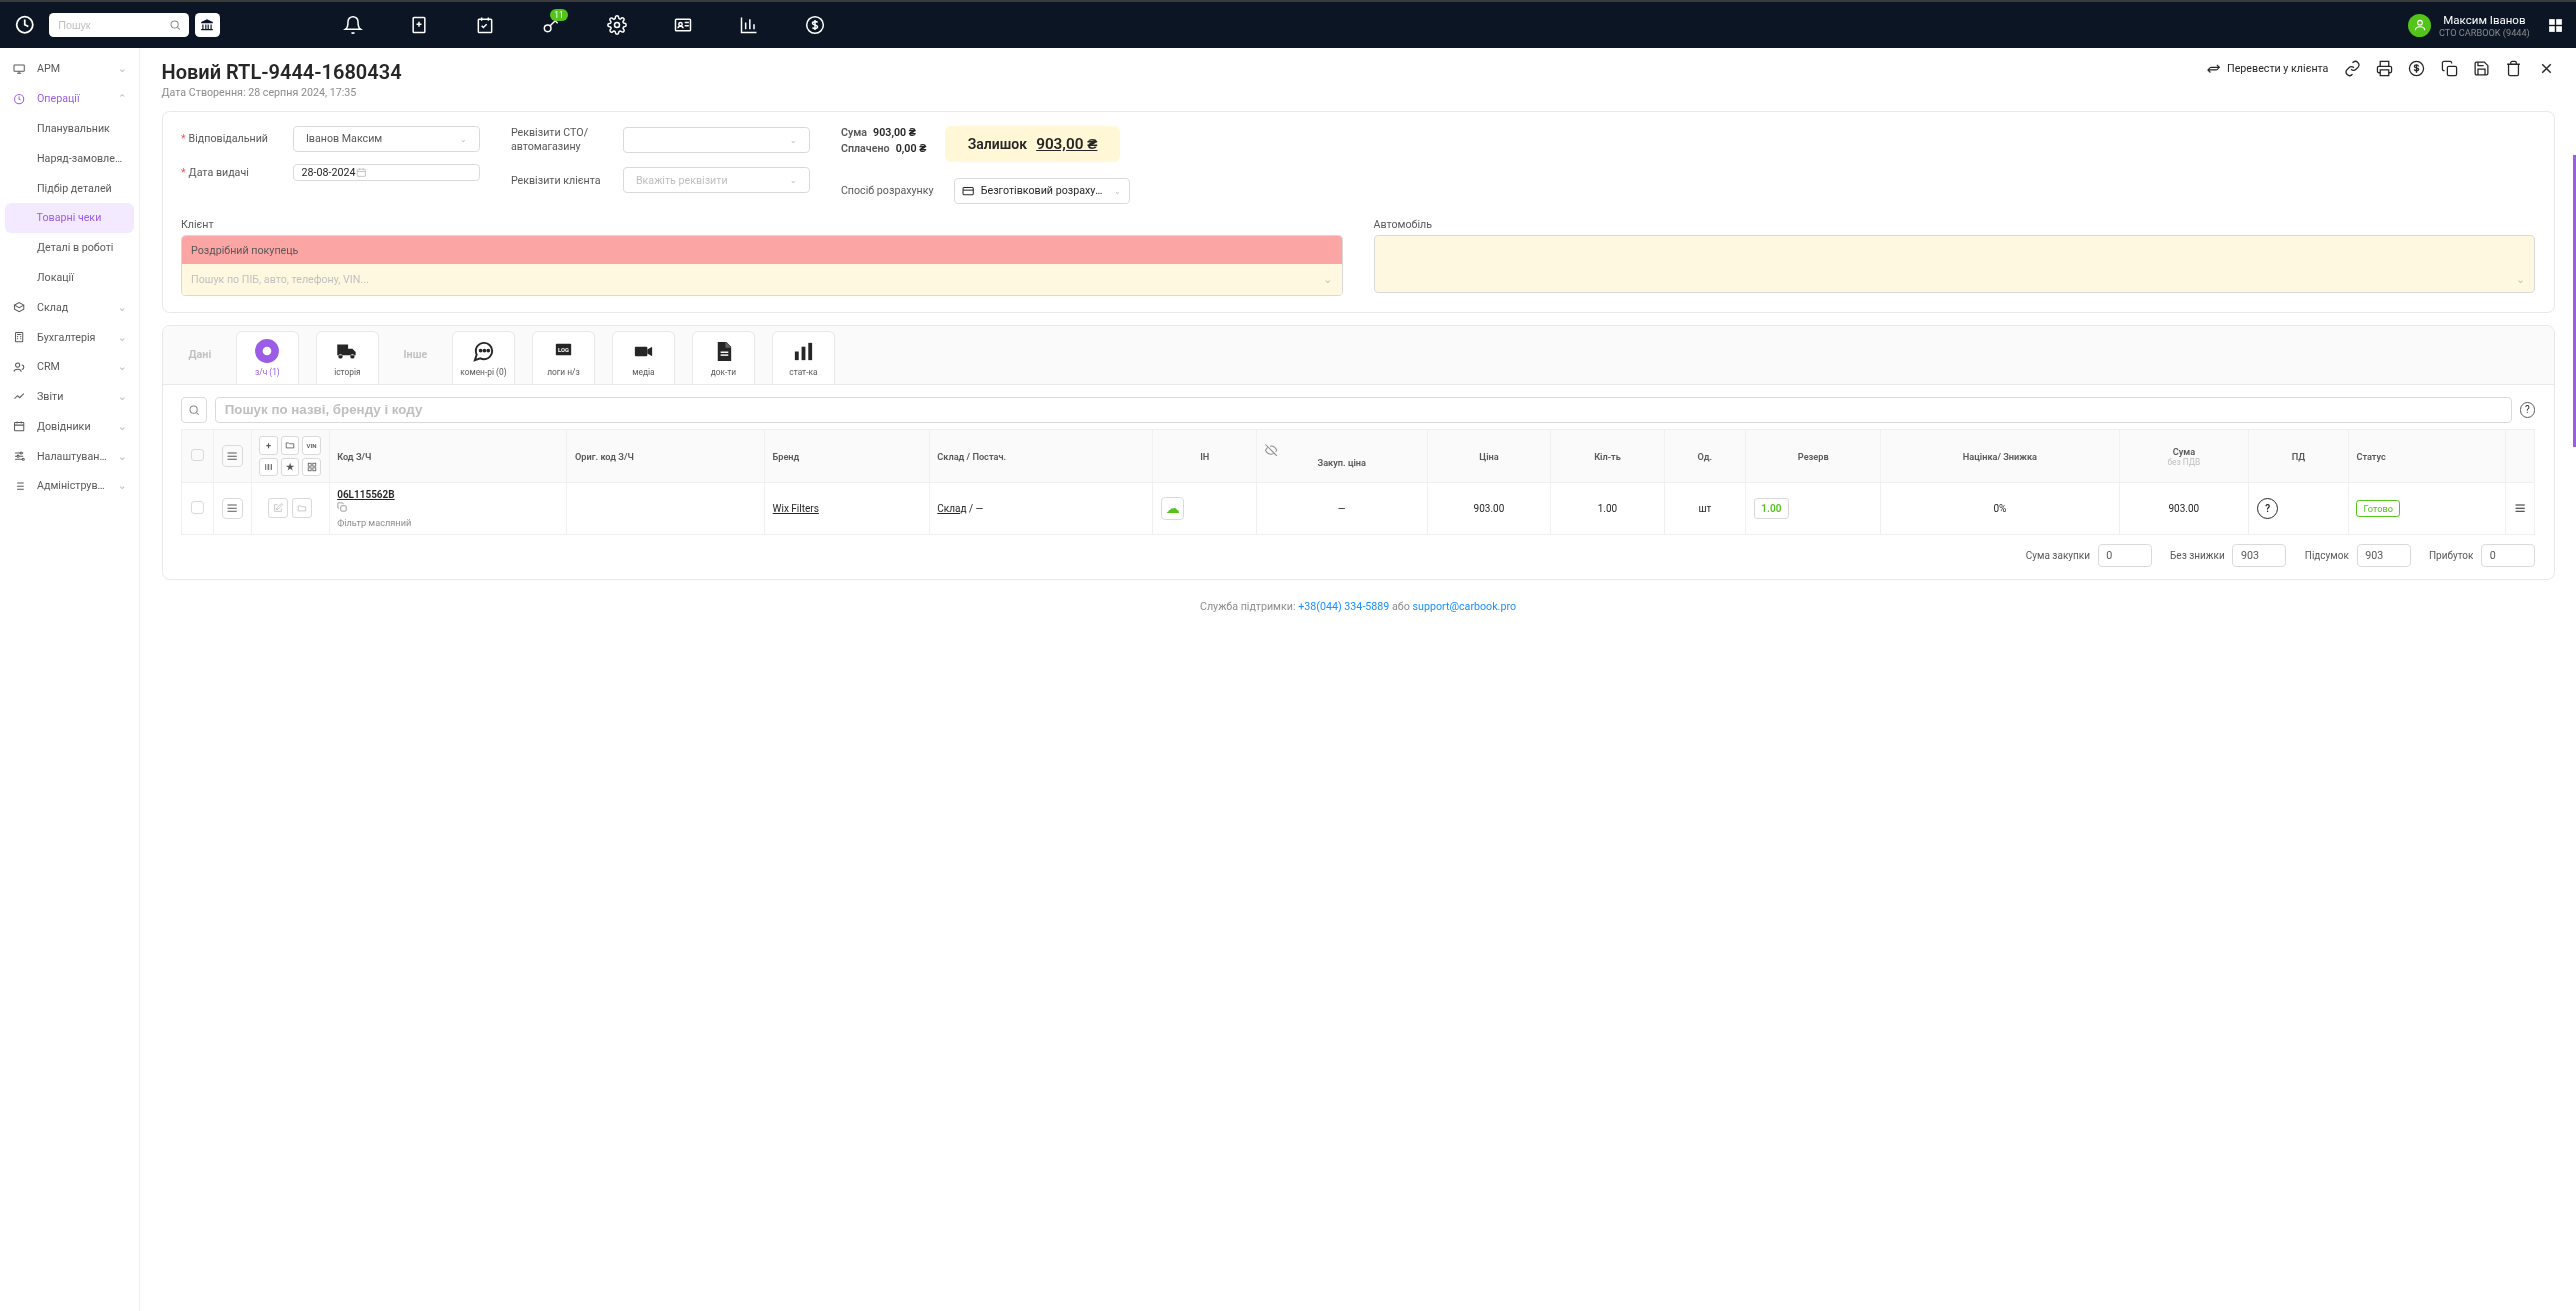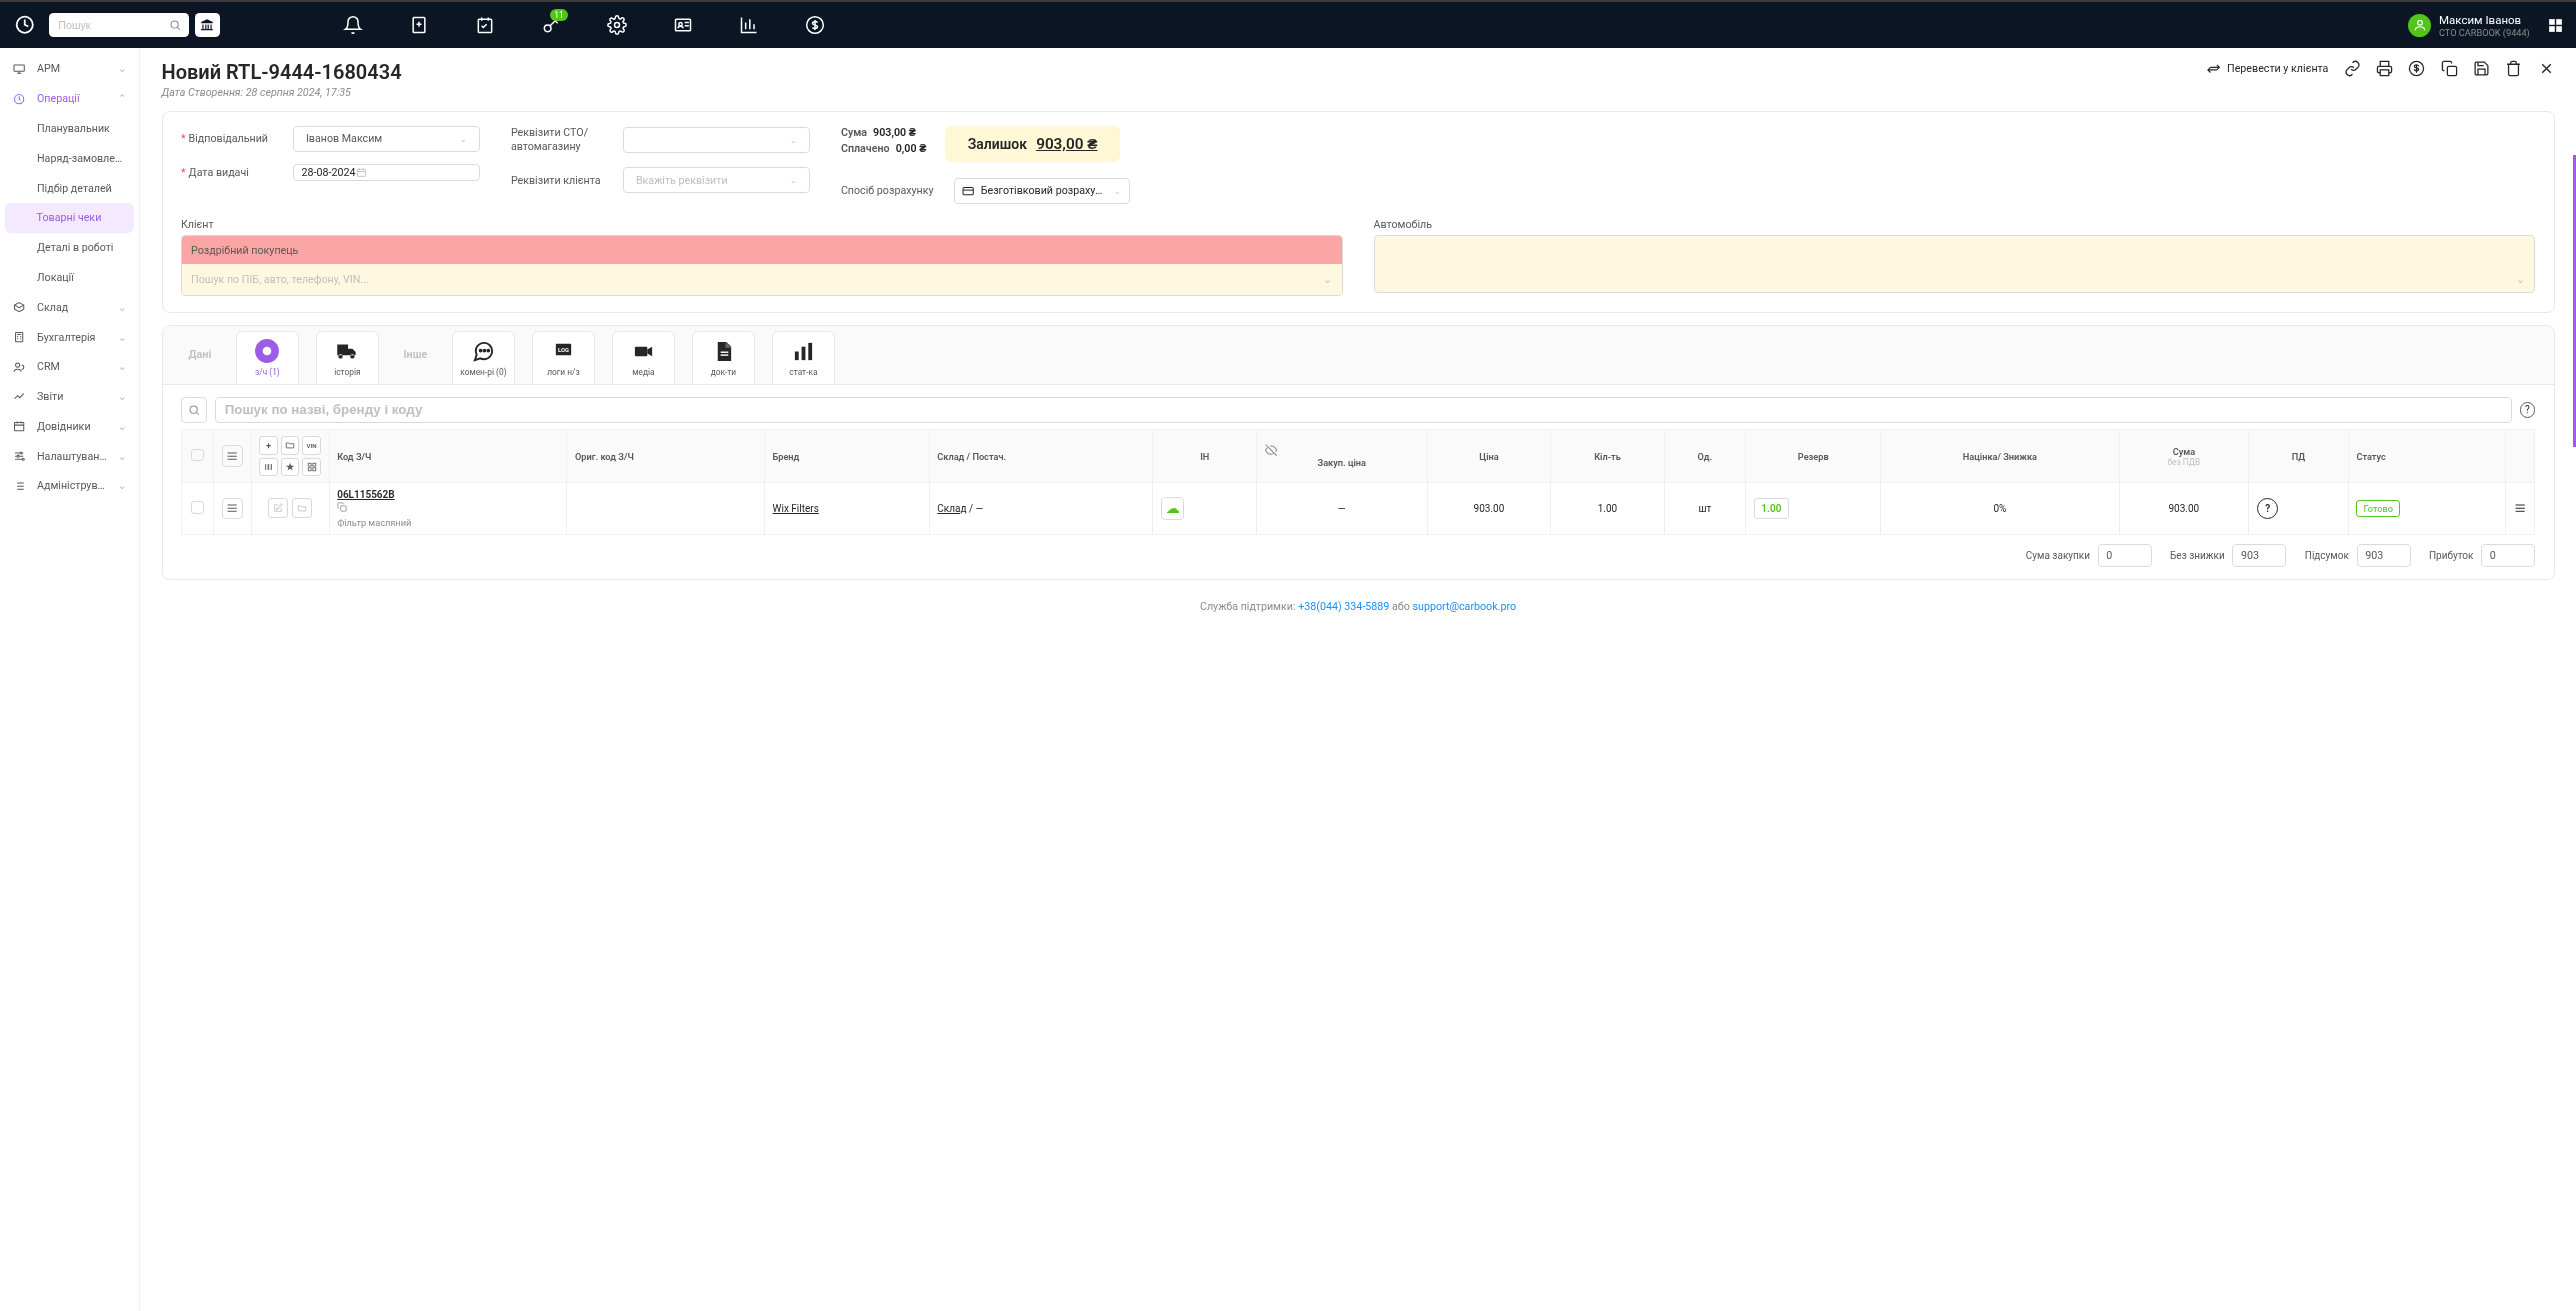--- a/index.html
+++ b/index.html
@@ -10,21 +10,21 @@
 .topbar-logo { width: 24.5px; height: 24.5px; color: #fff; display: flex; align-items: center; justify-content: center; margin-right: 12.3px; }
 .topbar-search { position: relative; width: 140px; }
 .topbar-search input { width: 100%; height: 24.5px; border-radius: 4.6px; border: none; padding: 0 28px 0 9.2px; font-size: 10.7px; }
 .topbar-search .search-icon { position: absolute; right: 7.7px; top: 50%; transform: translateY(-50%); color: #888; }
 .topbar-bank { width: 24.5px; height: 24.5px; background: #fff; border-radius: 4.6px; display: flex; align-items: center; justify-content: center; margin-left: 6.1px; color: #0b1524; }
 .topbar-icons { display: flex; gap: 46px; margin-left: 123px; align-items: center; }
 .topbar-icon { color: #fff; position: relative; display: flex; align-items: center; justify-content: center; cursor: pointer; }
 .topbar-icon .badge { position: absolute; top: -6.1px; right: -7.7px; background: #52c41a; color: #fff; font-size: 8.4px; border-radius: 7.7px; padding: 0.8px 4.6px; line-height: 10.7px; }
 .topbar-user { margin-left: auto; display: flex; align-items: center; gap: 7.7px; }
 .topbar-avatar { width: 23px; height: 23px; border-radius: 50%; background: #52c41a; display: flex; align-items: center; justify-content: center; color: #fff; }
-.topbar-userinfo { display: flex; flex-direction: column; color: #fff; text-align: left; }
+.topbar-userinfo { display: flex; flex-direction: column; color: #fff; text-align: center; }
 .topbar-username { font-size: 11.5px; }
 .topbar-usersub { font-size: 9.2px; color: #8a8a8a; }
 .topbar-apps { margin-left: 9.2px; color: #fff; cursor: pointer; }
 
 
 .layout { display: flex; height: calc(100vh - 48px); }
 
 
 .sidebar { width: 140px; border-right: 0.8px solid #f0f0f0; background: #fff; overflow-y: auto; padding-top: 6.1px; flex-shrink: 0; }
 .side-item { display: flex; align-items: center; padding: 8.4px 12.3px; cursor: pointer; color: #595959; gap: 10.7px; }
@@ -34,21 +34,21 @@
 .side-item .chev { color: #bfbfbf; }
 .side-sub { padding: 8.4px 12.3px 8.4px 37px; color: #595959; cursor: pointer; white-space: nowrap; overflow: hidden; text-overflow: ellipsis; }
 .side-sub.selected { background: #f3eaff; color: #9b5de5; border-radius: 6.1px; margin: 0 4.6px; padding: 8.4px 7.7px 8.4px 32px; }
 
 
 .main { flex: 1; overflow-y: auto; background: #fff; position: relative; }
 
 
 .page-head { padding: 12.3px 21.5px 6.1px; display: flex; align-items: flex-start; justify-content: space-between; }
 .page-title { font-size: 20px; font-weight: 600; color: #262626; }
-.page-sub { font-size: 10.7px; color: #8c8c8c; margin-top: 1.5px; font-style: italic; }
+.page-sub { font-size: 10.7px; color: #8c8c8c; margin-top: 1.5px; }
 .page-actions { display: flex; align-items: center; gap: 15.3px; }
 .page-actions .act-text { display: flex; align-items: center; gap: 6.1px; cursor: pointer; }
 .page-actions .act-icon { cursor: pointer; color: #262626; display: flex; }
 
 
 .form-area { border: 0.8px solid #e8e8e8; border-radius: 7.7px; margin: 6.1px 21.5px 12.3px; padding: 14px 18.4px 15.3px; }
 .form-row { display: flex; gap: 31px; }
 .form-col { display: flex; flex-direction: column; gap: 12.3px; }
 .form-col.c1 { flex: 0 0 299px; }
 .form-col.c2 { flex: 0 0 299px; }

